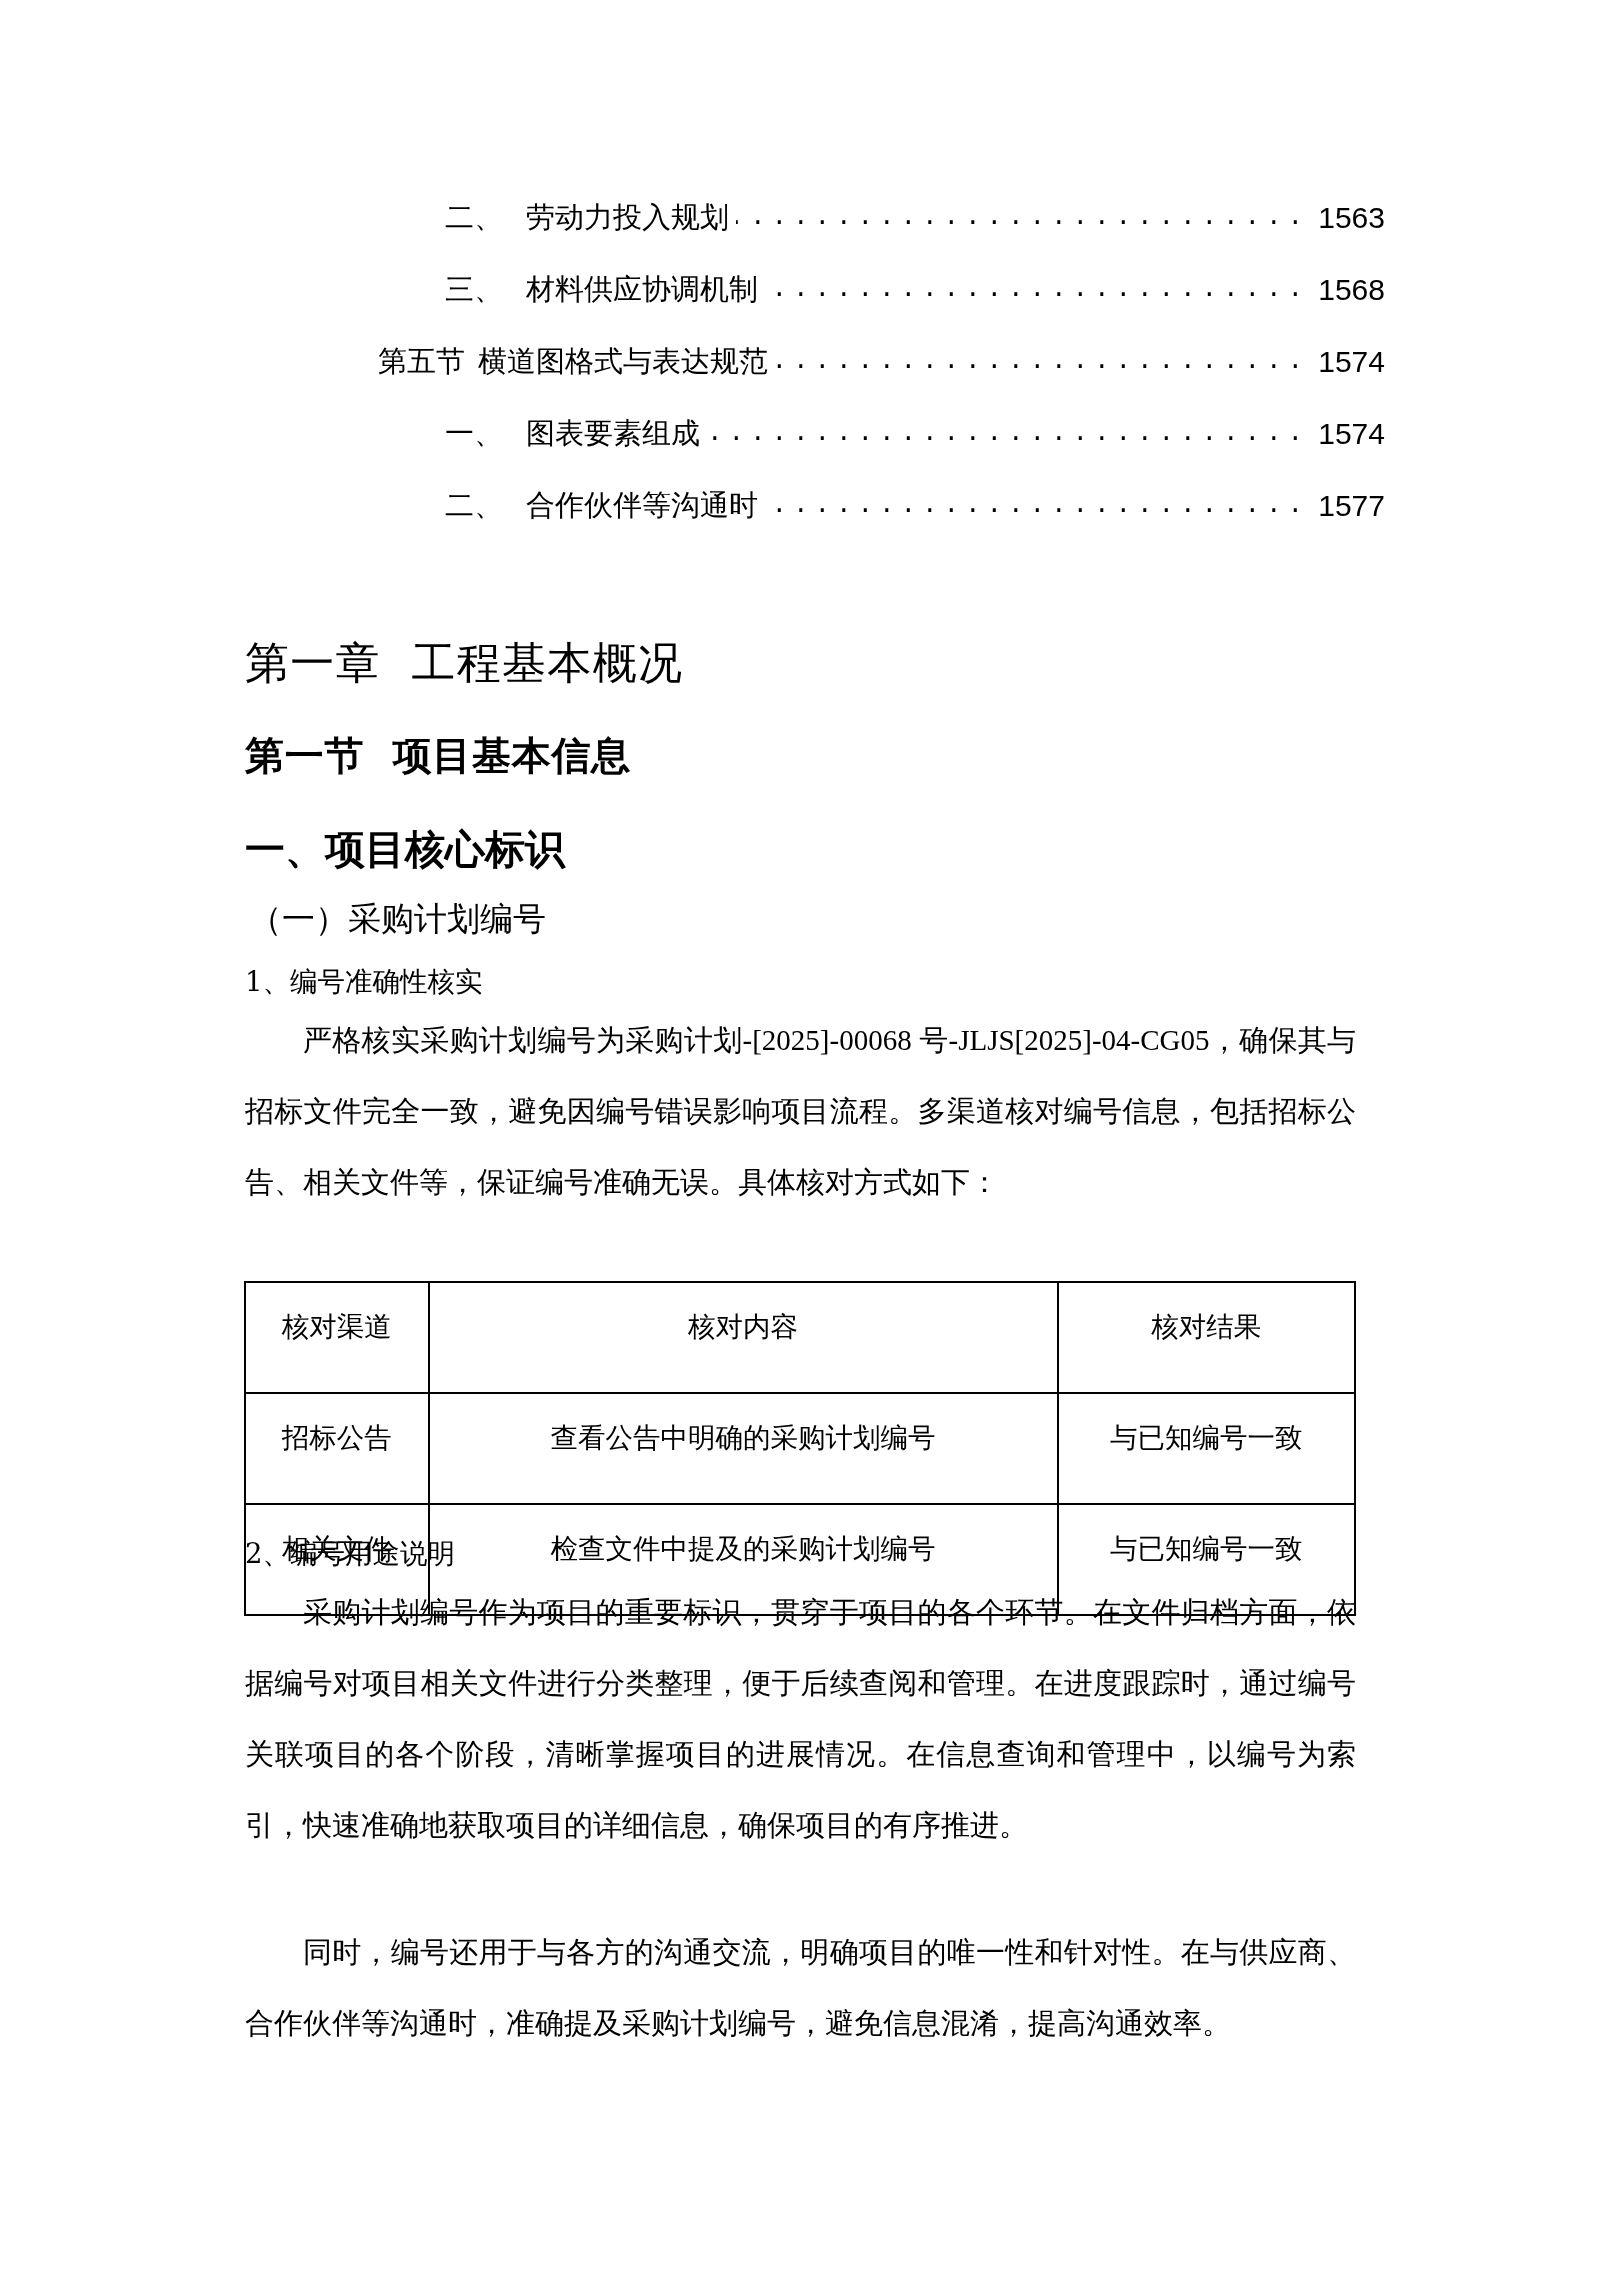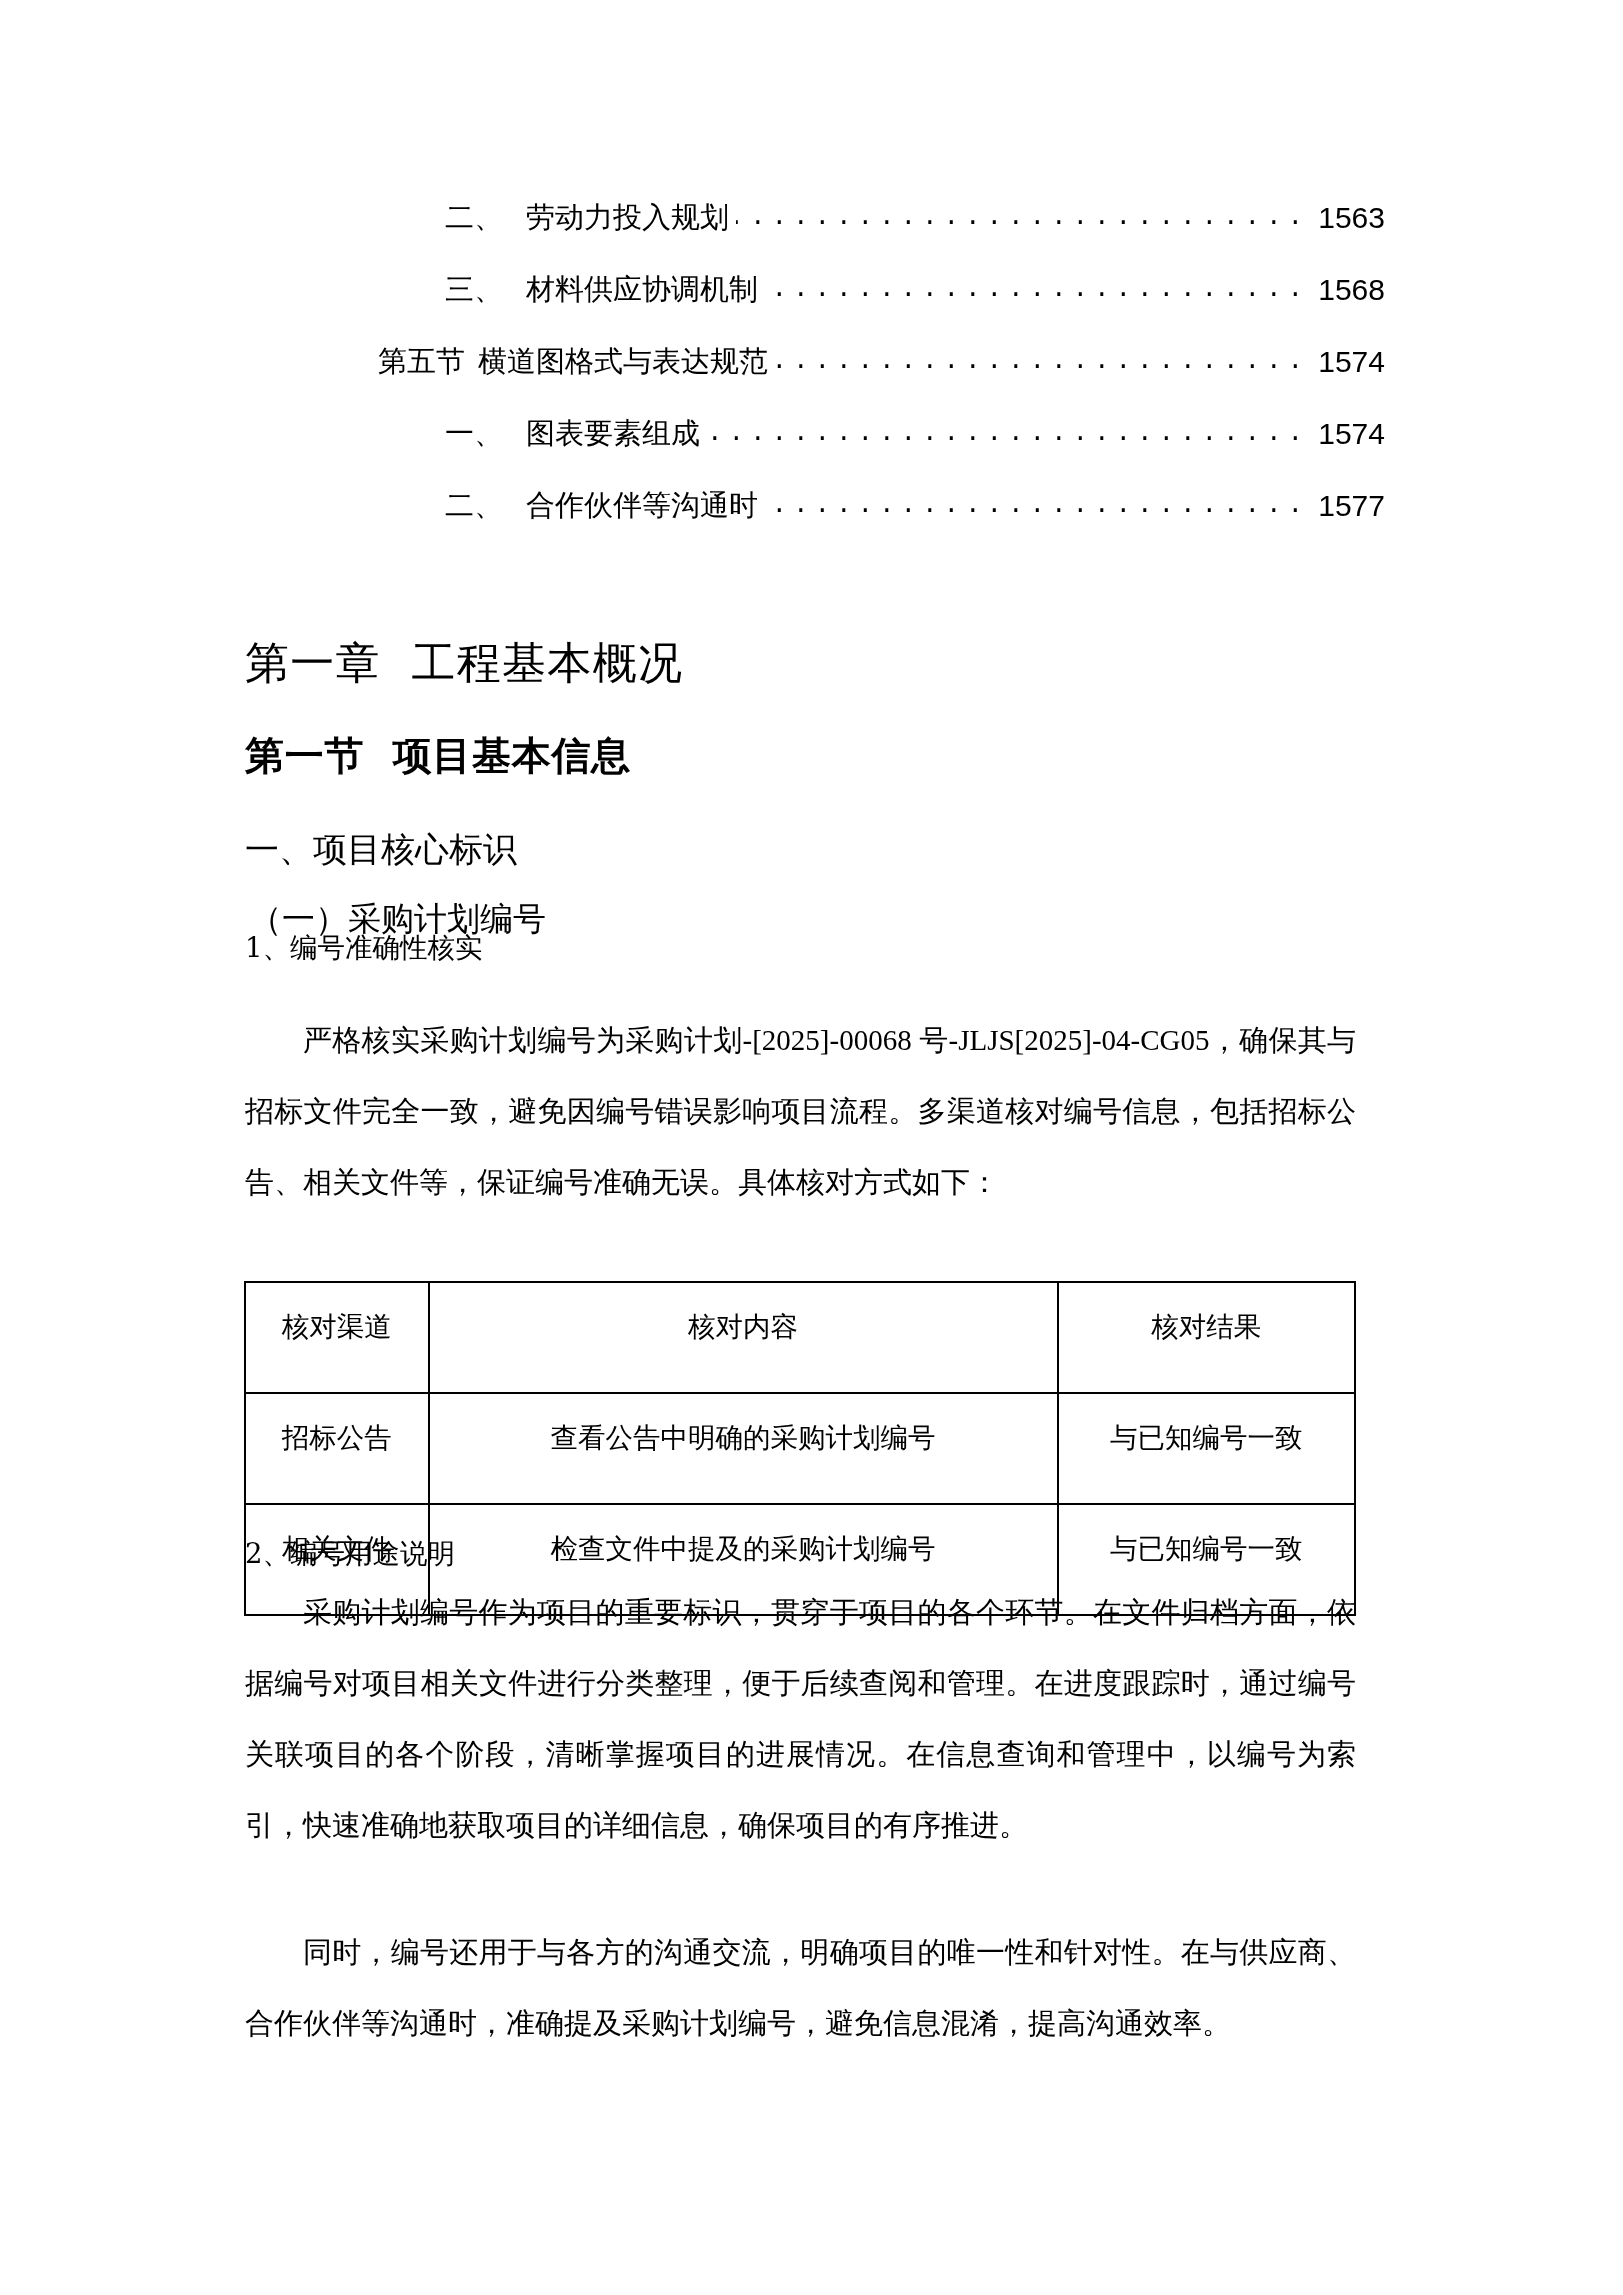--- a/index.html
+++ b/index.html
@@ -83,22 +83,22 @@
       font-size: 39px;
       line-height: 52px;
       white-space: pre;
       letter-spacing: 0.7px;
     }
     .h-level3 {
       position: absolute;
       left: 245px;
       top: 826px;
       font-family: "DejaVu Sans", "Liberation Sans", sans-serif;
-      font-weight: normal;
-      font-size: 34px;
+      font-weight: bold;
+      font-size: 40px;
       line-height: 47px;
       white-space: pre;
     }
     .h-level4 {
       position: absolute;
       left: 249px;
       top: 896px;
       font-family: "DejaVu Serif", "Liberation Serif", serif;
       font-size: 33px;
       line-height: 46px;
@@ -184,21 +184,21 @@
     <span class="toc-title">合作伙伴等沟通时</span>
     <span class="toc-leader">................................................</span>
     <span class="toc-page">1577</span>
   </div>
 
   <div class="h-chapter">第一章  工程基本概况</div>
   <div class="h-section">第一节  项目基本信息</div>
   <div class="h-level3">一、项目核心标识</div>
   <div class="h-level4">（一）采购计划编号</div>
 
-  <div class="h-level5" style="top:928px;text-align:right;">1、编号准确性核实</div>
+  <div class="h-level5" style="top:962px;text-align:right;">1、编号准确性核实</div>
   <p class="para" style="top:1005px; margin:0;">严格核实采购计划编号为采购计划-[2025]-00068 号-JLJS[2025]-04-CG05，确保其与招标文件完全一致，避免因编号错误影响项目流程。多渠道核对编号信息，包括招标公告、相关文件等，保证编号准确无误。具体核对方式如下：</p>
 
   <table class="check-table">
     <colgroup>
       <col class="c1">
         <col class="c2">
         <col class="c3">
     </colgroup>
     <tbody>
         <tr>

